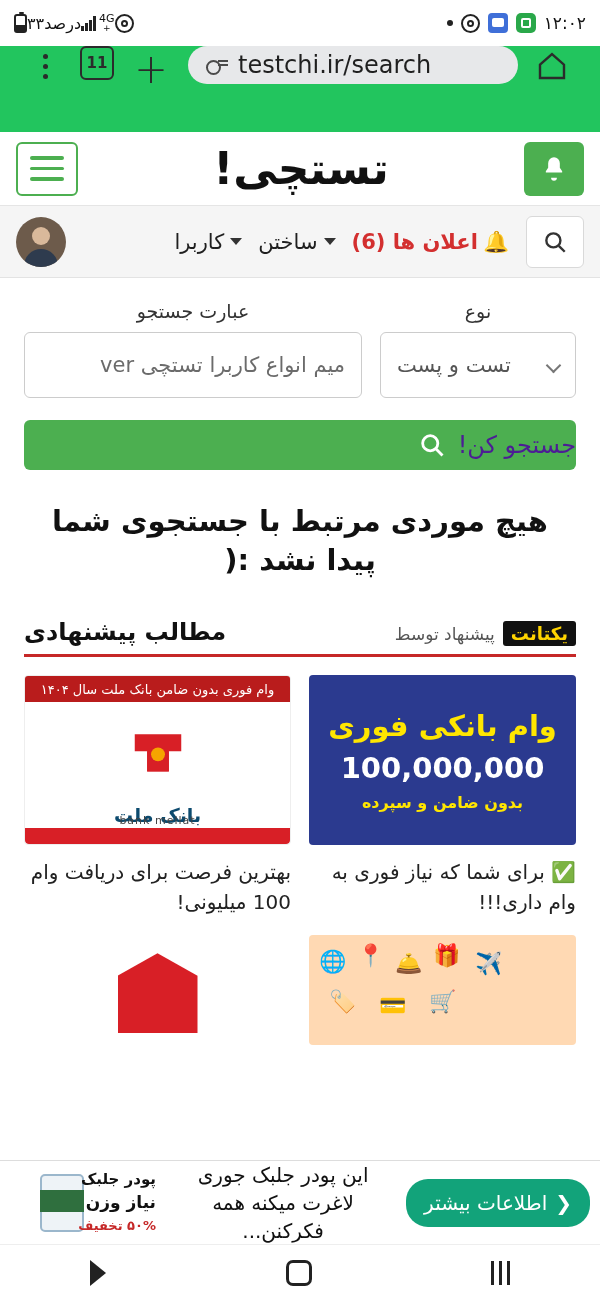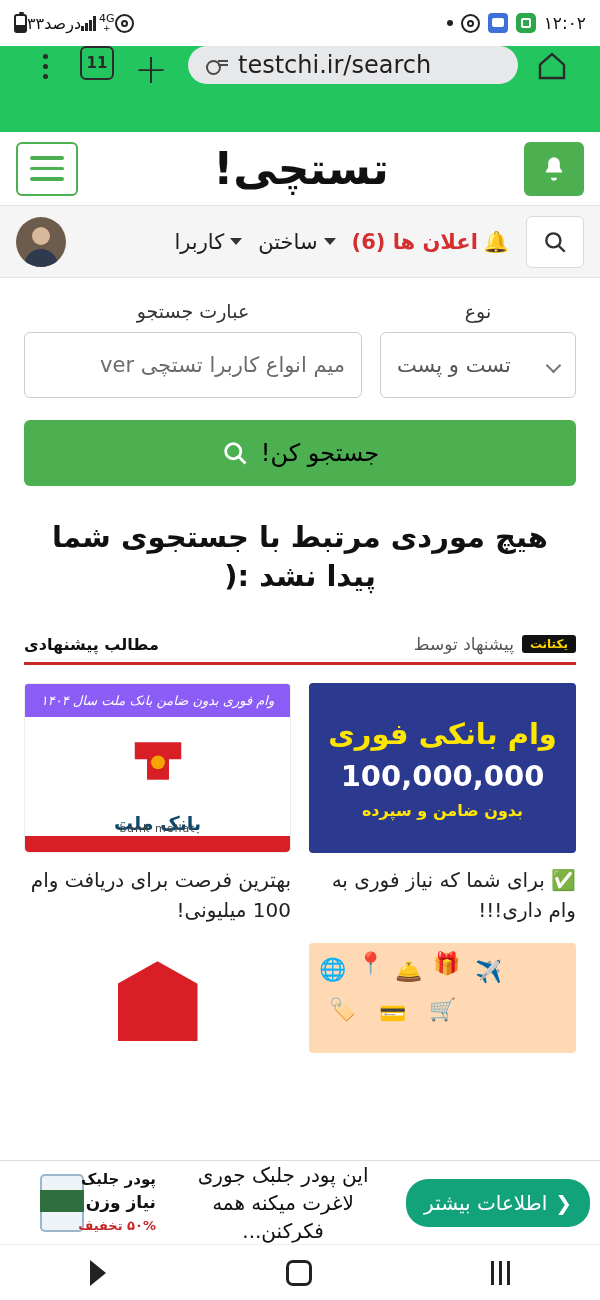--- a/index.html
+++ b/index.html
@@ -109,48 +109,48 @@
   .field.big { flex:1; }
   .flabel { font-size:19px; color:#333; text-align:center; margin-bottom:10px; }
   .fcontrol {
     height: 66px; background:#fff; border:1px solid #ccc; border-radius:6px;
     display:flex; align-items:center; padding: 0 16px; font-size:21px; color:#555;
   }
   .fcontrol.select { justify-content:space-between; }
   .fcontrol.input { justify-content:flex-start; color:#6b6b6b; }
   .chev { width:11px;height:11px;border-left:2.5px solid #777;border-bottom:2.5px solid #777;transform:rotate(-45deg); }
   .searchbtn {
-    margin: 22px 0 0; height: 66px; width:100%; background:#4caf50; border:none; border-radius:6px;
-    color:#000000; font-size:24px; display:flex; align-items:center; justify-content:center; gap:12px;
+    margin: 22px 0 0; height: 50px; width:100%; background:#4caf50; border:none; border-radius:6px;
+    color:#4c1d95; font-size:24px; display:flex; align-items:center; gap:12px;
     font-family: inherit;
   }
 
   
   .noresults {
     margin: 32px 24px 0; font-size: 29px; font-weight:700; color:#111; text-align:center; line-height:1.35;
   }
 
   
   .sugheader {
     margin: 38px 24px 0; display:flex; align-items:flex-end; justify-content:space-between;
     border-bottom: 3px solid #c62828; padding-bottom: 8px;
   }
-  .sugtitle { font-size:16px; font-weight:700; color:#111; }
+  .sugtitle { font-size:24px; font-weight:700; color:#111; }
   .sugby { display:flex; align-items:center; gap:8px; font-size:17px; color:#555; }
   .yektanet {
-    background:#111; color:#ffd400; font-size:12px; font-weight:700; padding:2px 8px; border-radius:3px; letter-spacing:1px;
+    background:#111; color:#ffd400; font-size:18px; font-weight:700; padding:2px 8px; border-radius:3px; letter-spacing:1px;
   }
   .adgrid { margin: 18px 24px 0; display:flex; gap:18px; }
   .adcard { flex:1; }
   .adimg { width:100%; height:170px; border-radius:4px; overflow:hidden; position:relative; }
   .adtext { margin-top:12px; font-size:20px; line-height:1.5; color:#222; text-align:right; }
 
   
   .ad-mellat { background:#fff; border:1px solid #eee; }
-  .mellat-top { height:33px; background:#8b5cf6; color:#fff; font-size:13px; display:flex; align-items:center; justify-content:center;font-style:italic; }
+  .mellat-top { height:26px; background:#b91c1c; color:#fff; font-size:13px; display:flex; align-items:center; justify-content:center; }
   .mellat-logo { position:absolute; left:50%; top:52px; transform:translateX(-50%); width:82px; height:62px; }
   .mellat-word { position:absolute; left:50%; top:128px; transform:translateX(-50%); font-size:19px; font-weight:700; color:#0c4a6e; white-space:nowrap;}
   .mellat-sub { position:absolute; left:50%; top:138px; transform:translateX(-50%); font-size:11px; color:#444; letter-spacing:1px;}
   .mellat-bottom { position:absolute; bottom:0; left:0; right:0; height:16px; background:#d81f26; border-radius:0 0 4px 4px;}
 
   
   .ad-vam { background:#2b3a8f; display:flex; flex-direction:column; align-items:center; justify-content:center; gap:8px; }
   .vam-l1 { color:#ffe600; font-size:29px; font-weight:700; }
   .vam-l2 { color:#ffffff; font-size:29px; font-weight:700; }
   .vam-l3 { color:#ffe600; font-size:16px; font-weight:700; }

